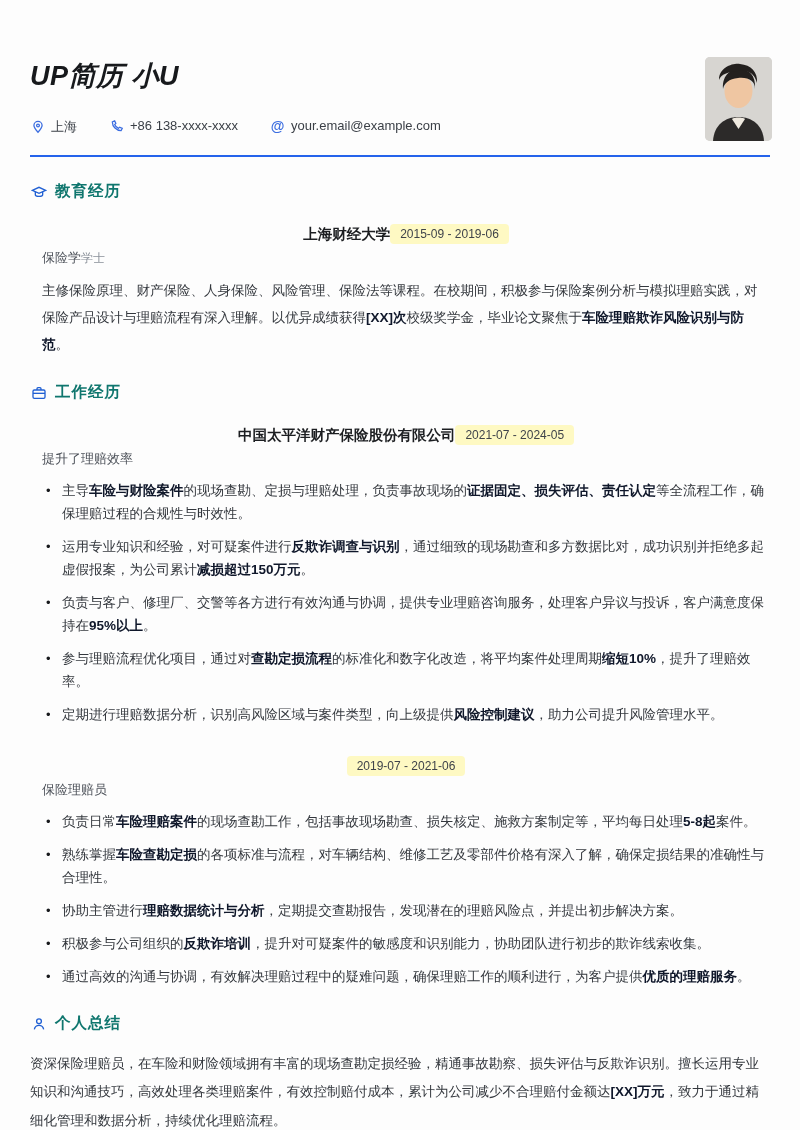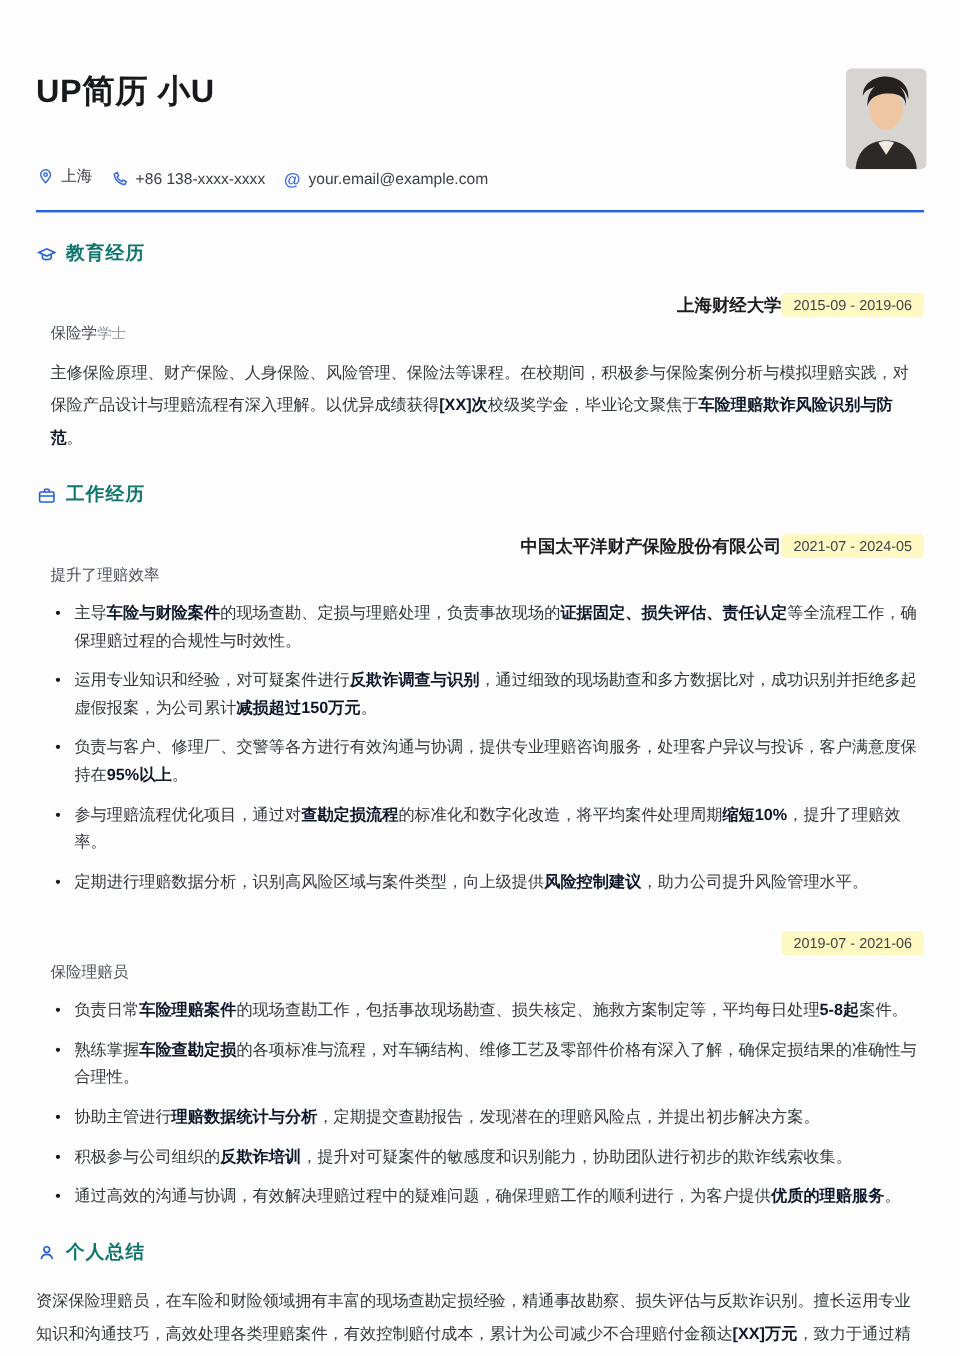--- a/index.html
+++ b/index.html
@@ -7,41 +7,41 @@
   body {
     font-family:"Liberation Sans","DejaVu Sans",sans-serif;
     background:#ffffff; color:#33373d;
   }
   .page {
     position:relative; width:800px; height:1130px;
     background:#fdfdfd; overflow:hidden;
     padding:58px 30px 0 30px;
   }
   
-  .name { font-size:27px; font-weight:700; color:#17191c; letter-spacing:0.5px; }
+  .name { font-size:27px; font-weight:700; color:#17191c; letter-spacing:0.5px;font-style:italic; }
   .photo {
     position:absolute; top:57px; right:28px; width:67px; height:84px;
     border-radius:5px; overflow:hidden; background:#d6d4d0;
   }
-  .contacts { display:flex; align-items:flex-end; gap:15px; margin-top:44px; }
+  .contacts { display:flex; align-items:flex-start; gap:32px; margin-top:24px; }
   .contact { display:flex; align-items:center; gap:6px; font-size:13px; color:#3a3f46; }
   .cicon { display:inline-flex; align-items:center; justify-content:center; width:15px; height:15px; color:#3b6de0; }
   .cicon svg { width:14px; height:14px; display:block; }
   .at-glyph { font-size:14px; font-weight:700; color:#3b6de0; line-height:1; }
   .divider { height:2px; background:#2563eb; margin-top:19px; }
   
   .section { margin-top:24px; }
   .sec-head { display:flex; align-items:center; gap:8px; color:#0f766e; }
   .sec-head .sicon { display:inline-flex; width:17px; height:17px; align-items:center; justify-content:center; }
   .sec-head .sicon svg { width:16px; height:16px; display:block; }
   .sec-title { font-size:15.5px; font-weight:700; letter-spacing:1px; }
   .sec-body { padding-left:12px; }
   
   .entry { margin-top:22px; }
-  .entry-row { display:flex; align-items:center; justify-content:flex-end; }
+  .entry-row { display:flex; align-items:center; justify-content:center; }
   .entry-name { font-size:14.5px; font-weight:700; color:#1c1e21; }
   .date-badge { font-size:12px; color:#3f434a; background:#fef9c3; border-radius:4px; padding:3px 10px; white-space:nowrap; }
   .sub-row { display:flex; align-items:center; margin-top:5px; }
   .entry-sub { font-size:13px; color:#4a4f57; }
   .entry-tag-right { font-size:12px; color:#8a9099; }
   .desc { font-size:13.5px; line-height:2; color:#33373d; margin-top:10px; }
   .desc b, .bullet-text b, .summary-text b { color:#0f172a; }
   
   .bullets { margin-top:12px; }
   .bullet { display:flex; margin-bottom:10px; }

